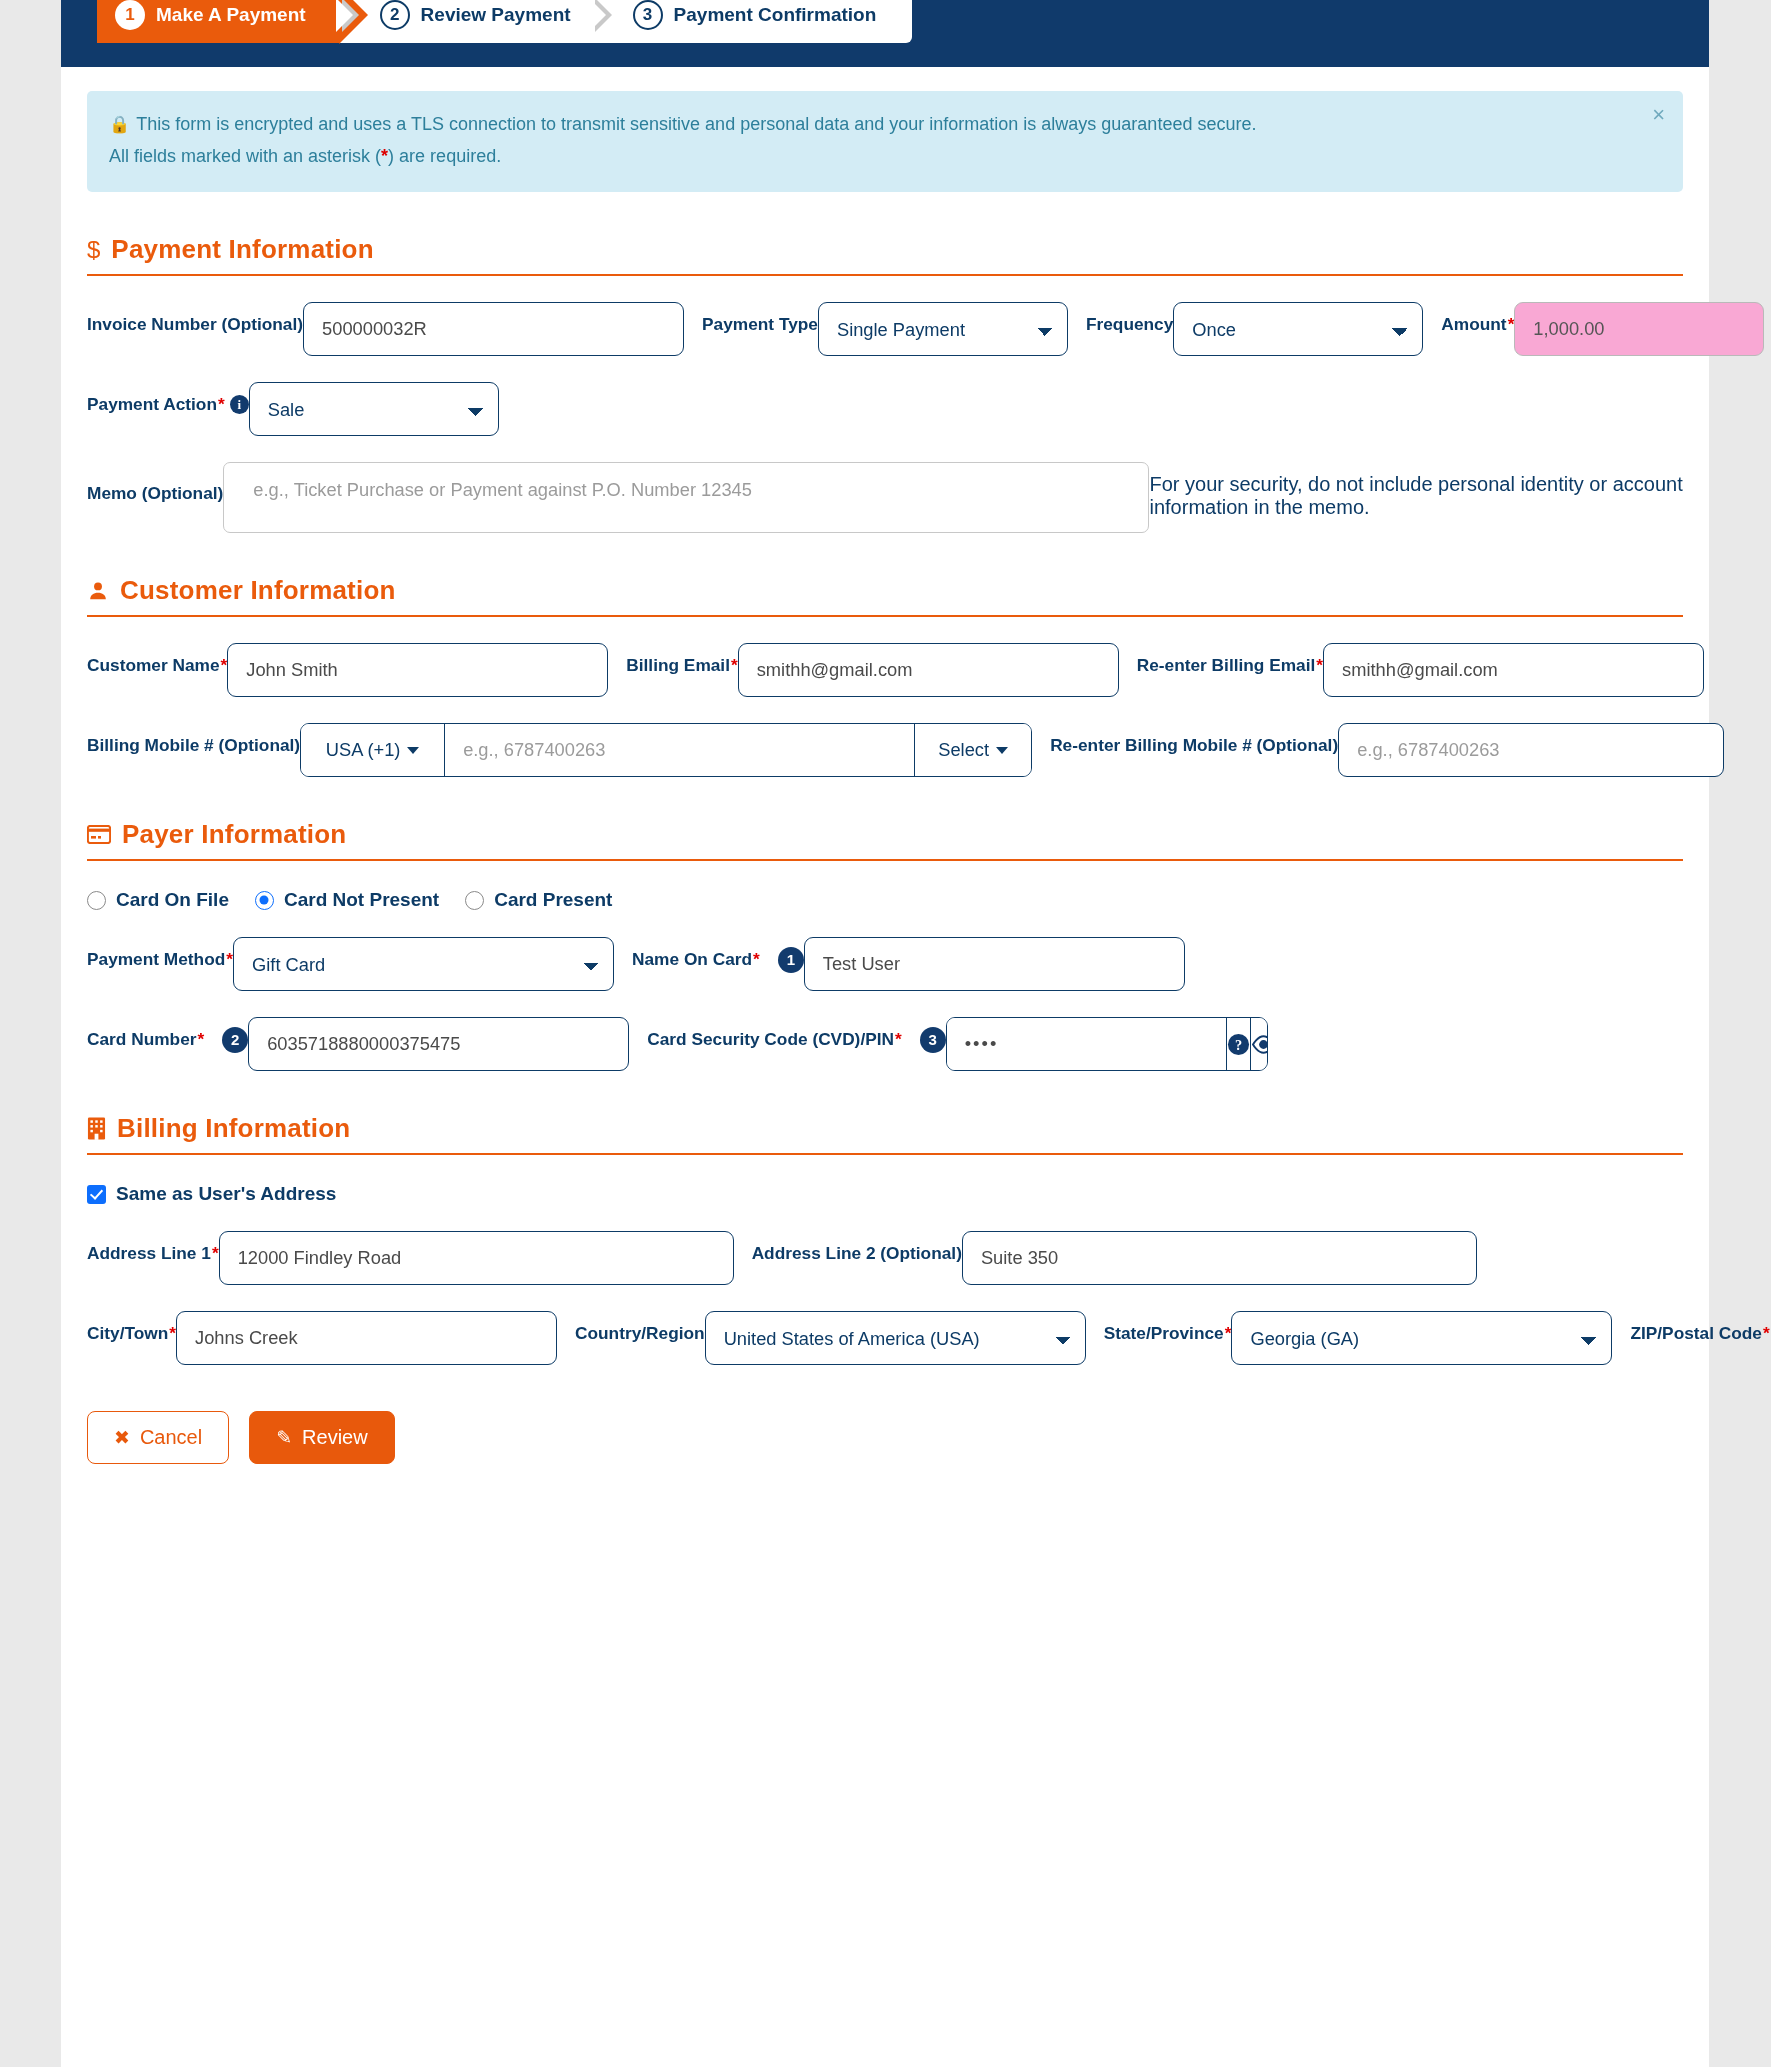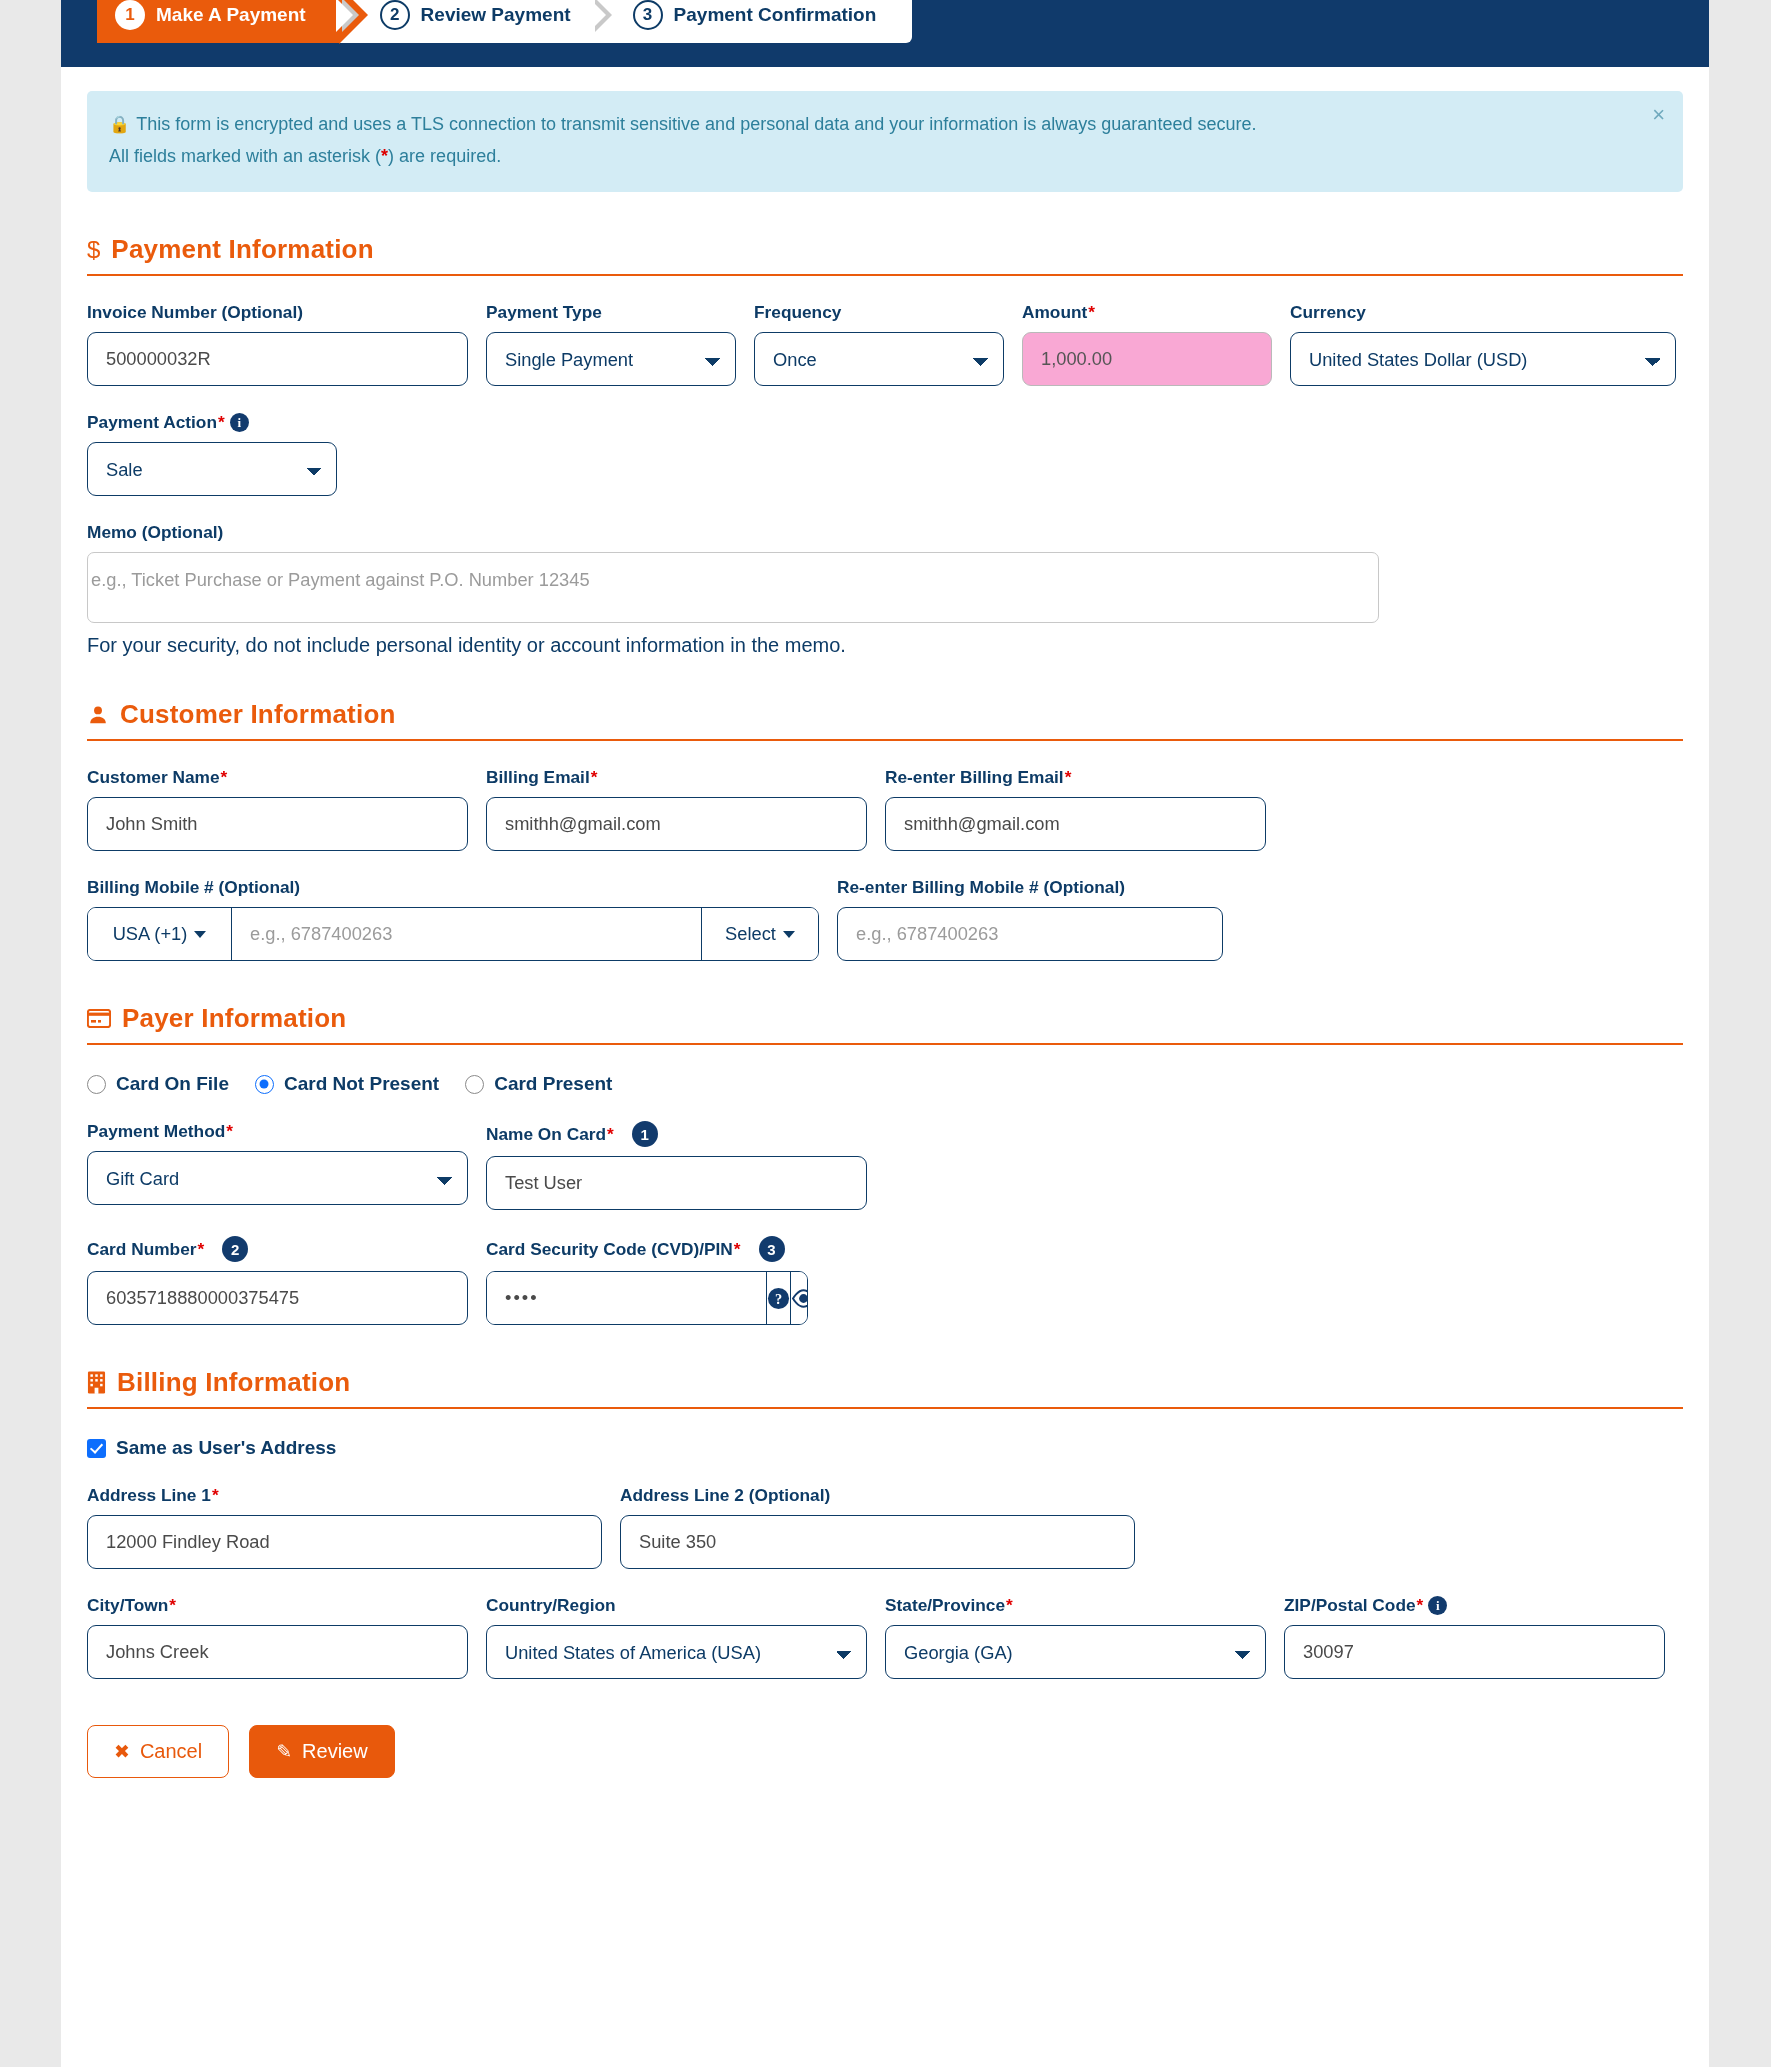--- a/index.html
+++ b/index.html
@@ -164,21 +164,21 @@
   .sec .ico{
     color:var(--orange);
     font-size:24px;
     display:inline-flex;
     align-items:center;
   }
   .sec .ico svg{display:block;}
 
   
   .row{display:flex; gap:18px; margin-top:26px; align-items:flex-start;}
-  .fld{display:flex; flex-direction:column;}
+  .fld{display:flex; flex-direction:row;}
   .lbl{
     font-size:17.3px;
     font-weight:bold;
     color:var(--navy);
     margin-bottom:9px;
     display:flex;
     align-items:center;
     white-space:nowrap;
   }
   .req{color:#e00000; font-weight:bold; margin-left:1px;}
@@ -228,21 +228,21 @@
     border-color:#b9b9b9;
     color:#555;
   }
   .memo{
     width:1292px;
     height:71px;
     border:1.4px solid #c8c8c8;
     border-radius:7px;
     font-size:18.3px;
     color:#9b9b9b;
-    padding:16px 3px;
+    padding:16px 29px;
     font-family:"Liberation Sans", sans-serif;
     resize:none;
     outline:none;
   }
   .memo::placeholder{color:#9b9b9b;}
   .helptext{
     margin-top:11px;
     font-size:20px;
     color:var(--navy);
   }

